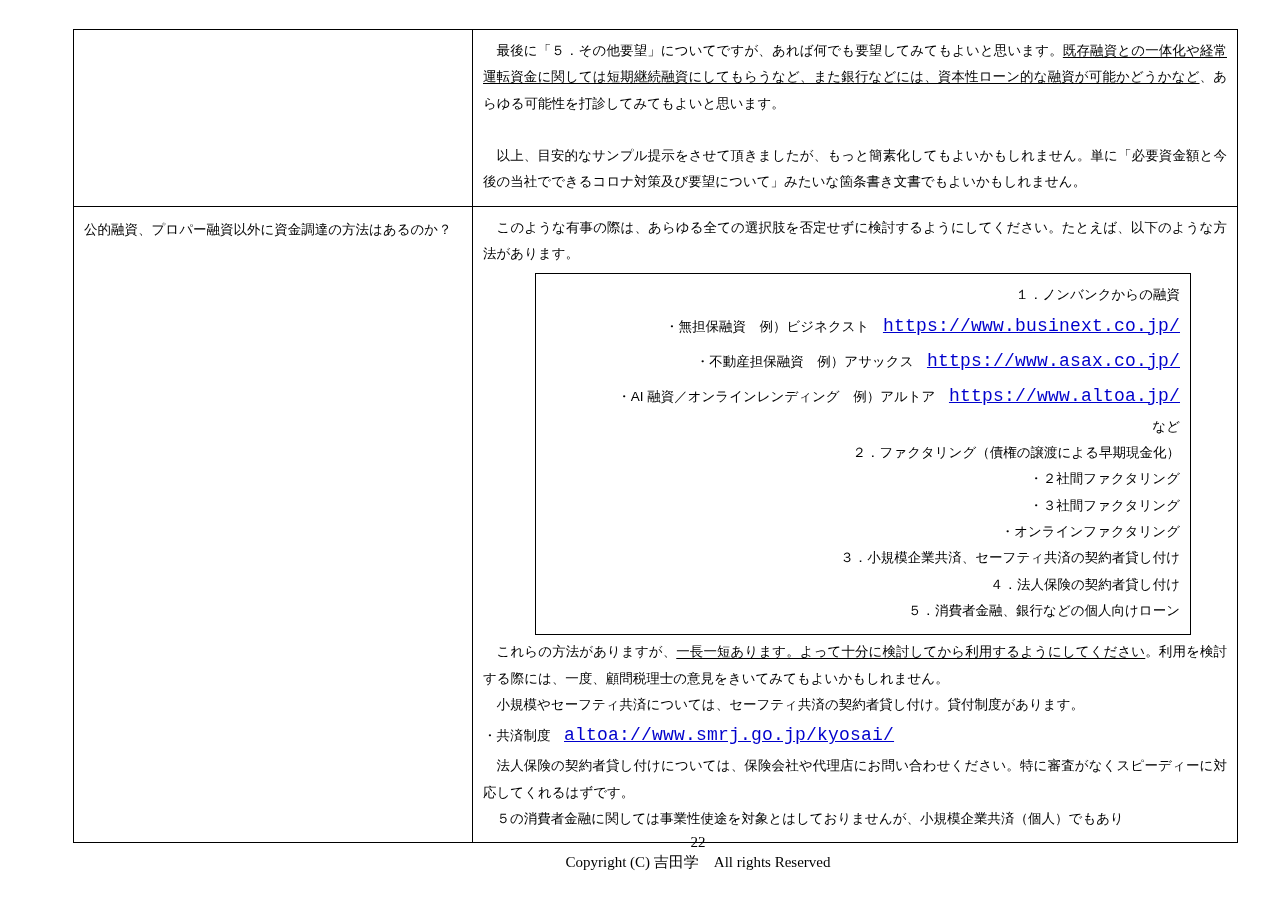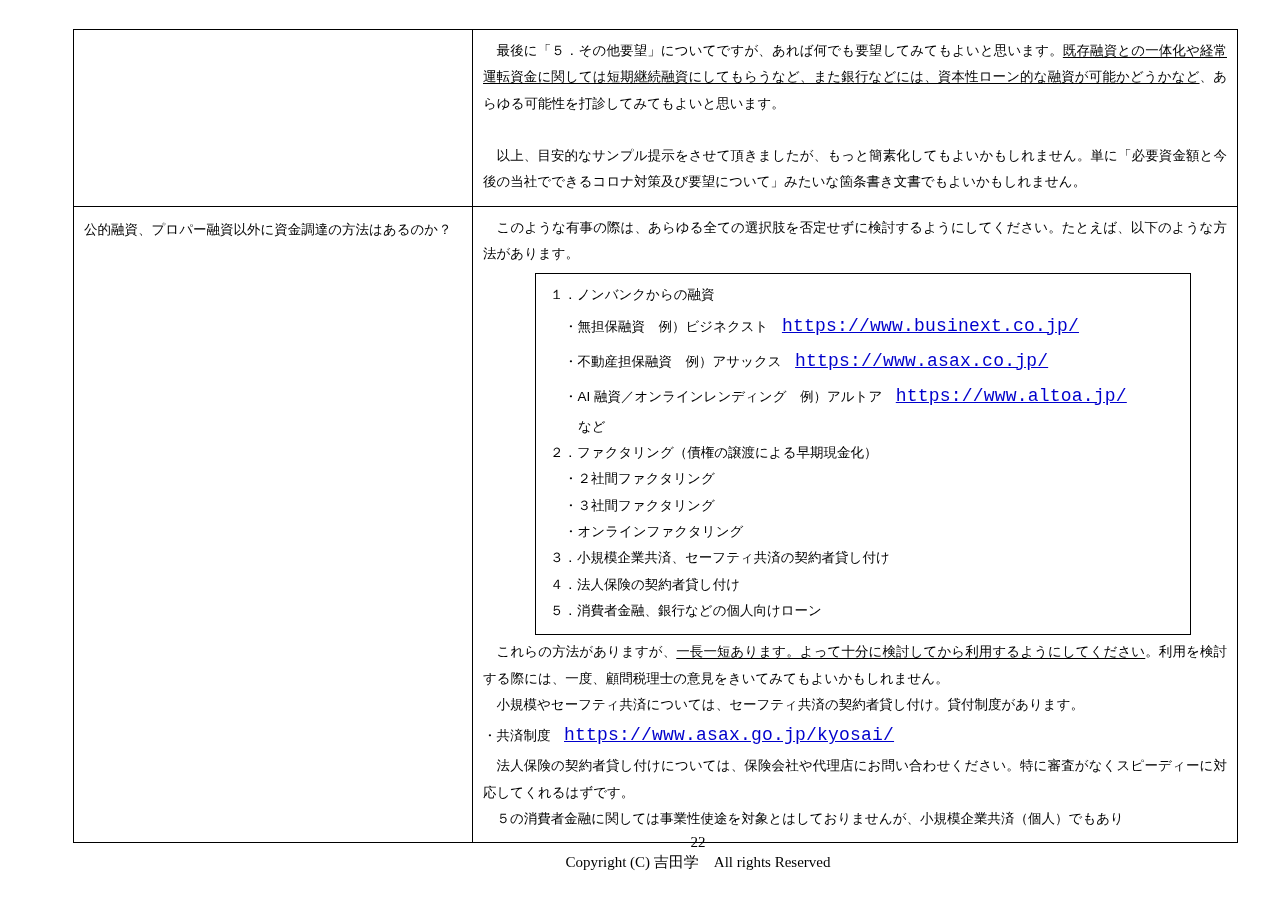--- a/index.html
+++ b/index.html
@@ -58,20 +58,21 @@
     text-underline-offset: 2px;
   }
 
   
   .list-box {
     border: 1px solid #000000;
     margin: 6px 0 4px 52px;
     padding: 8px 10px 10px 14px;
     width: 656px;
     box-sizing: border-box;
+    text-align: right;
   }
   .list-box .li {
     font-size: 13.5px;
     line-height: 1.95;
     white-space: nowrap;
   }
   .list-box .li.sub { padding-left: 14px; }
   .list-box .li.sub2 { padding-left: 28px; }
   a.link {
     color: #0000cc;
@@ -139,21 +140,21 @@
               <div class="li sub"><span>・２社間ファクタリング</span></div>
               <div class="li sub"><span>・３社間ファクタリング</span></div>
               <div class="li sub"><span>・オンラインファクタリング</span></div>
               <div class="li"><span>３．小規模企業共済、セーフティ共済の契約者貸し付け</span></div>
               <div class="li"><span>４．法人保険の契約者貸し付け</span></div>
               <div class="li"><span>５．消費者金融、銀行などの個人向けローン</span></div>
             </div>
 
             <p class="para"><span>　これらの方法がありますが、</span><u class="uline">一長一短あります。よって十分に検討してから利用するようにしてください</u><span>。利用を検討する際には、一度、顧問税理士の意見をきいてみてもよいかもしれません。</span></p>
             <p class="para"><span>　小規模やセーフティ共済については、セーフティ共済の契約者貸し付け。貸付制度があります。</span></p>
-            <p class="para"><span>・共済制度　</span><a class="link" href="#">https://www.asax.go.jp/kyosai/</a></p>
+            <p class="para"><span>・共済制度　</span><a class="link" href="#">altoa://www.smrj.go.jp/kyosai/</a></p>
             <p class="para"><span>　法人保険の契約者貸し付けについては、保険会社や代理店にお問い合わせください。特に審査がなくスピーディーに対応してくれるはずです。</span></p>
             <p class="para"><span>　５の消費者金融に関しては事業性使途を対象とはしておりませんが、小規模企業共済（個人）でもあり</span></p>
           </div>
         </td>
       </tr>
     </tbody>
   </table>
 
   <div class="footer">
     <div class="pagenum">22</div>

